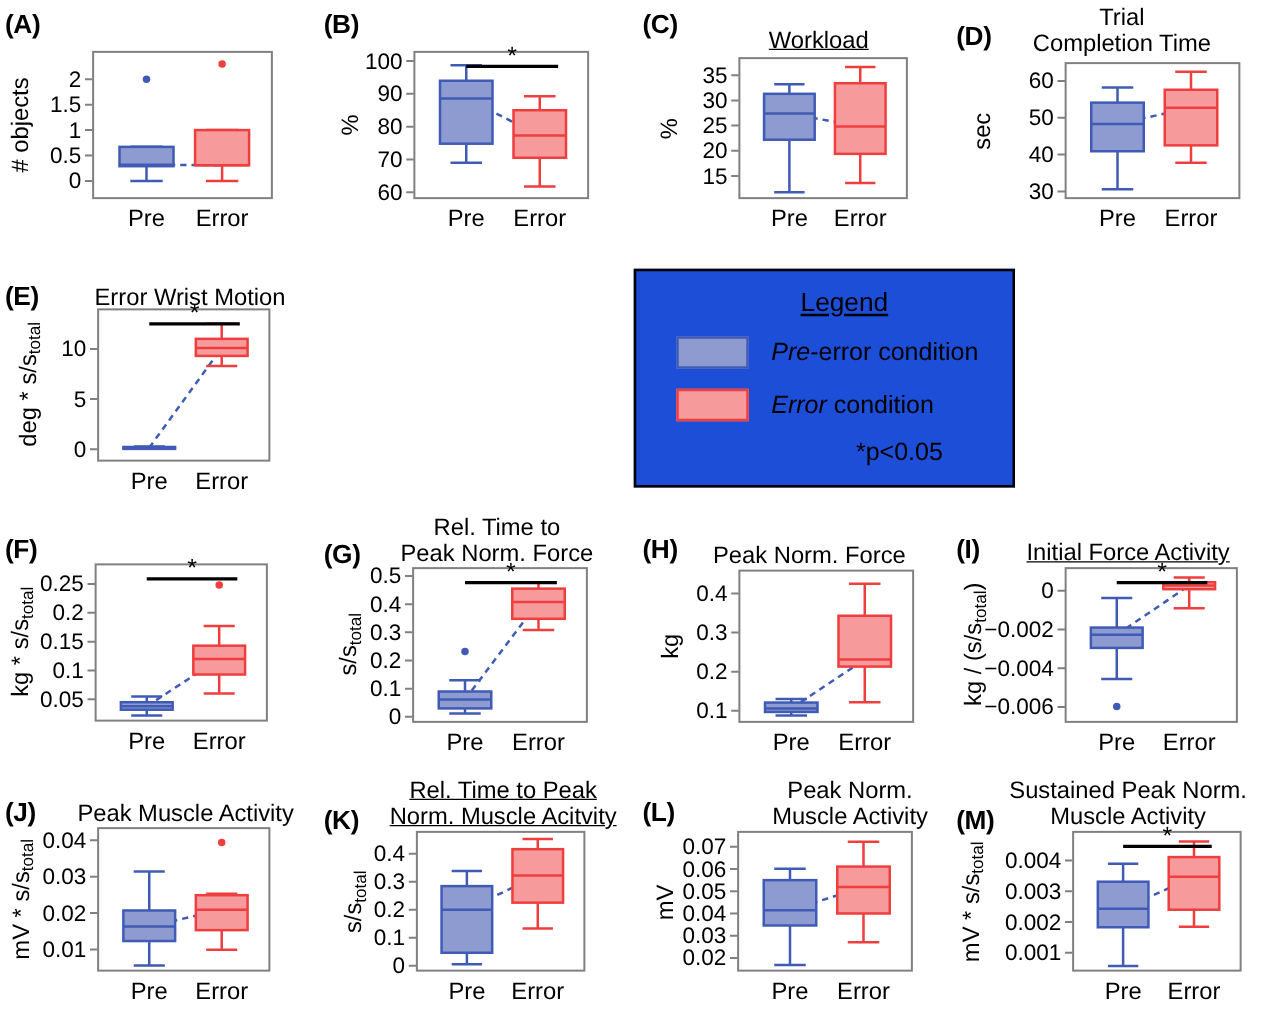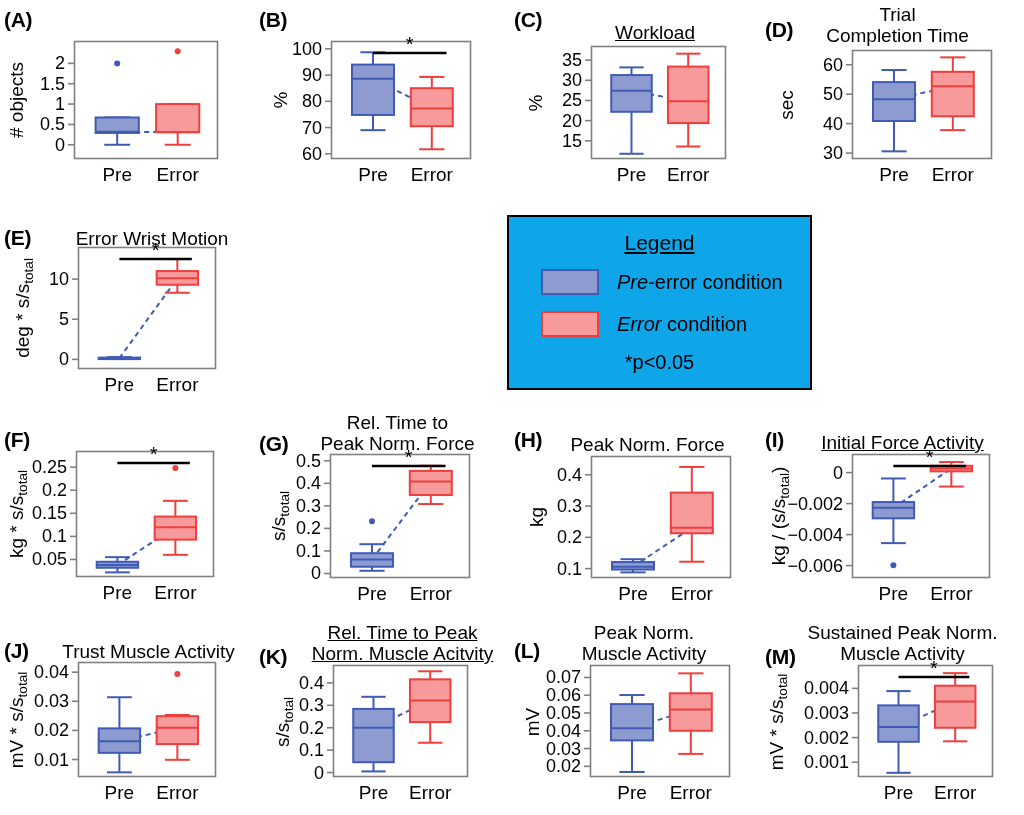--- a/index.html
+++ b/index.html
@@ -14,21 +14,21 @@
     font-family:"Liberation Sans",sans-serif;color:#000;white-space:pre-line;
   }
   .plot-svg{position:absolute;display:block;}
   .ylabel{
     position:absolute;font-size:19px;font-family:"Liberation Sans",sans-serif;
     transform-origin:center center;white-space:nowrap;color:#000;
   }
   .ytick{font-size:18px;font-family:"Liberation Sans",sans-serif;fill:#000;}
   .xtick{font-size:19px;font-family:"Liberation Sans",sans-serif;fill:#000;}
   .legend-box{
-    position:absolute;border:2.5px solid #000;background:#0ea5e9;box-sizing:border-box;
+    position:absolute;border:2.5px solid #000;background:#1d4ed8;box-sizing:border-box;padding-left:16px;
   }
   .legend-title{
     position:absolute;width:100%;text-align:center;font-size:21px;
     text-decoration:underline;font-family:"Liberation Sans",sans-serif;
   }
   .legend-row{position:absolute;display:flex;align-items:center;}
   .legend-swatch{width:58px;height:26px;border-width:2px;border-style:solid;box-sizing:border-box;}
   .legend-label{font-size:20px;margin-left:18px;font-family:"Liberation Sans",sans-serif;white-space:nowrap;}
   .legend-label i{font-style:italic;}
   .legend-note{position:absolute;width:100%;text-align:center;font-size:20px;font-family:"Liberation Sans",sans-serif;}
@@ -353,21 +353,21 @@
         <line x1="168.94000000000003" y1="36.55000000000001" x2="193.78" y2="36.55000000000001" stroke="#ef3e3e" stroke-width="2"></line>
         <rect x="160.66000000000003" y="15.780000000000015" width="41.4" height="5.579999999999984" fill="#f79a9c" stroke="#ef3e3e" stroke-width="2"></rect>
         <line x1="160.66000000000003" y1="18.415000000000006" x2="202.06" y2="18.415000000000006" stroke="#ef3e3e" stroke-width="2"></line>
       </g>
       <line x1="123.4" y1="16" x2="195.85000000000002" y2="16" stroke="#000" stroke-width="2.6"></line>
       <text x="159.625" y="14" text-anchor="middle" font-size="20" font-family="&quot;Liberation Sans&quot;, sans-serif" fill="#000">*</text>
       <text x="123.4" y="150" text-anchor="middle" class="xtick">Pre</text>
       <text x="181.36" y="150" text-anchor="middle" class="xtick">Error</text>
     </svg>
     <div class="panel-letter" style="left: 4px; top: 639px;">(J)</div>
-    <div class="panel-title" style="left: 46px; top: 641px; width: 205px;">Trust Muscle Activity</div>
+    <div class="panel-title" style="left: 46px; top: 641px; width: 205px;">Peak Muscle Activity</div>
     <div class="ylabel" style="left: -30.5px; top: 708px; transform: rotate(-90deg);"><span>mV * s/s</span><span class="sub">total</span></div>
     <svg width="214" height="149" viewBox="0 0 214 149" class="plot-svg" style="left: 8px; top: 658px;">
       <rect x="70.5" y="4.5" width="137" height="114" fill="#fff" stroke="#808080" stroke-width="1.6"></rect>
       <line x1="64" y1="101.53164556962025" x2="70" y2="101.53164556962025" stroke="#808080" stroke-width="1.6"></line>
       <text x="61" y="107.53164556962025" text-anchor="end" class="ytick">0.01</text>
       <line x1="64" y1="72.41772151898734" x2="70" y2="72.41772151898734" stroke="#808080" stroke-width="1.6"></line>
       <text x="61" y="78.41772151898734" text-anchor="end" class="ytick">0.02</text>
       <line x1="64" y1="43.30379746835442" x2="70" y2="43.30379746835442" stroke="#808080" stroke-width="1.6"></line>
       <text x="61" y="49.30379746835442" text-anchor="end" class="ytick">0.03</text>
       <line x1="64" y1="14.189873417721486" x2="70" y2="14.189873417721486" stroke="#808080" stroke-width="1.6"></line>
@@ -423,21 +423,21 @@
         <line x1="155.2" y1="61.120000000000005" x2="155.2" y2="81.72800000000001" stroke="#ef3e3e" stroke-width="2"></line>
         <line x1="143.04999999999998" y1="10.271999999999991" x2="167.35" y2="10.271999999999991" stroke="#ef3e3e" stroke-width="2"></line>
         <line x1="143.04999999999998" y1="81.72800000000001" x2="167.35" y2="81.72800000000001" stroke="#ef3e3e" stroke-width="2"></line>
         <rect x="134.95" y="18.336" width="40.5" height="42.784000000000006" fill="#f79a9c" stroke="#ef3e3e" stroke-width="2"></rect>
         <line x1="134.95" y1="39.391999999999996" x2="175.45" y2="39.391999999999996" stroke="#ef3e3e" stroke-width="2"></line>
       </g>
       <text x="98.5" y="138" text-anchor="middle" class="xtick">Pre</text>
       <text x="155.2" y="138" text-anchor="middle" class="xtick">Error</text>
     </svg>
     <div class="panel-letter" style="left: 514px; top: 639px;">(L)</div>
-    <div class="panel-title" style="left: 544px; top: 622px; width: 200px; text-align: center;">Peak Norm.
+    <div class="panel-title" style="left: 580px; top: 622px; width: 200px; text-align: center;">Peak Norm.
 Muscle Activity</div>
     <div class="ylabel" style="left: 518.5px; top: 711px; transform: rotate(-90deg);"><span>mV</span></div>
     <svg width="212" height="146" viewBox="0 0 212 146" class="plot-svg" style="left: 524px; top: 661px;">
       <rect x="66.5" y="4.5" width="139" height="111" fill="#fff" stroke="#808080" stroke-width="1.6"></rect>
       <line x1="60" y1="105.33333333333333" x2="66" y2="105.33333333333333" stroke="#808080" stroke-width="1.6"></line>
       <text x="57" y="111.33333333333333" text-anchor="end" class="ytick">0.02</text>
       <line x1="60" y1="87.55555555555556" x2="66" y2="87.55555555555556" stroke="#808080" stroke-width="1.6"></line>
       <text x="57" y="93.55555555555556" text-anchor="end" class="ytick">0.03</text>
       <line x1="60" y1="69.77777777777777" x2="66" y2="69.77777777777777" stroke="#808080" stroke-width="1.6"></line>
       <text x="57" y="75.77777777777777" text-anchor="end" class="ytick">0.04</text>
@@ -506,15 +506,15 @@
     <div class="legend-box" style="left: 507px; top: 215px; width: 305px; height: 175px;">
       <div class="legend-title" style="top: 14px;">Legend</div>
       <div class="legend-row" style="left: 32px; top: 52px;">
         <div class="legend-swatch" style="background: rgb(142, 155, 208); border-color: rgb(63, 91, 181);"></div>
         <div class="legend-label"><i>Pre</i><span>-error condition</span></div>
       </div>
       <div class="legend-row" style="left: 32px; top: 94px;">
         <div class="legend-swatch" style="background: rgb(247, 154, 156); border-color: rgb(239, 62, 62);"></div>
         <div class="legend-label"><i>Error</i><span> condition</span></div>
       </div>
-      <div class="legend-note" style="top: 134px;">*p&lt;0.05</div>
+      <div class="legend-note" style="top: 134px; margin-left: 44px;">*p&lt;0.05</div>
     </div>
   </div>
 
 </body></html>

